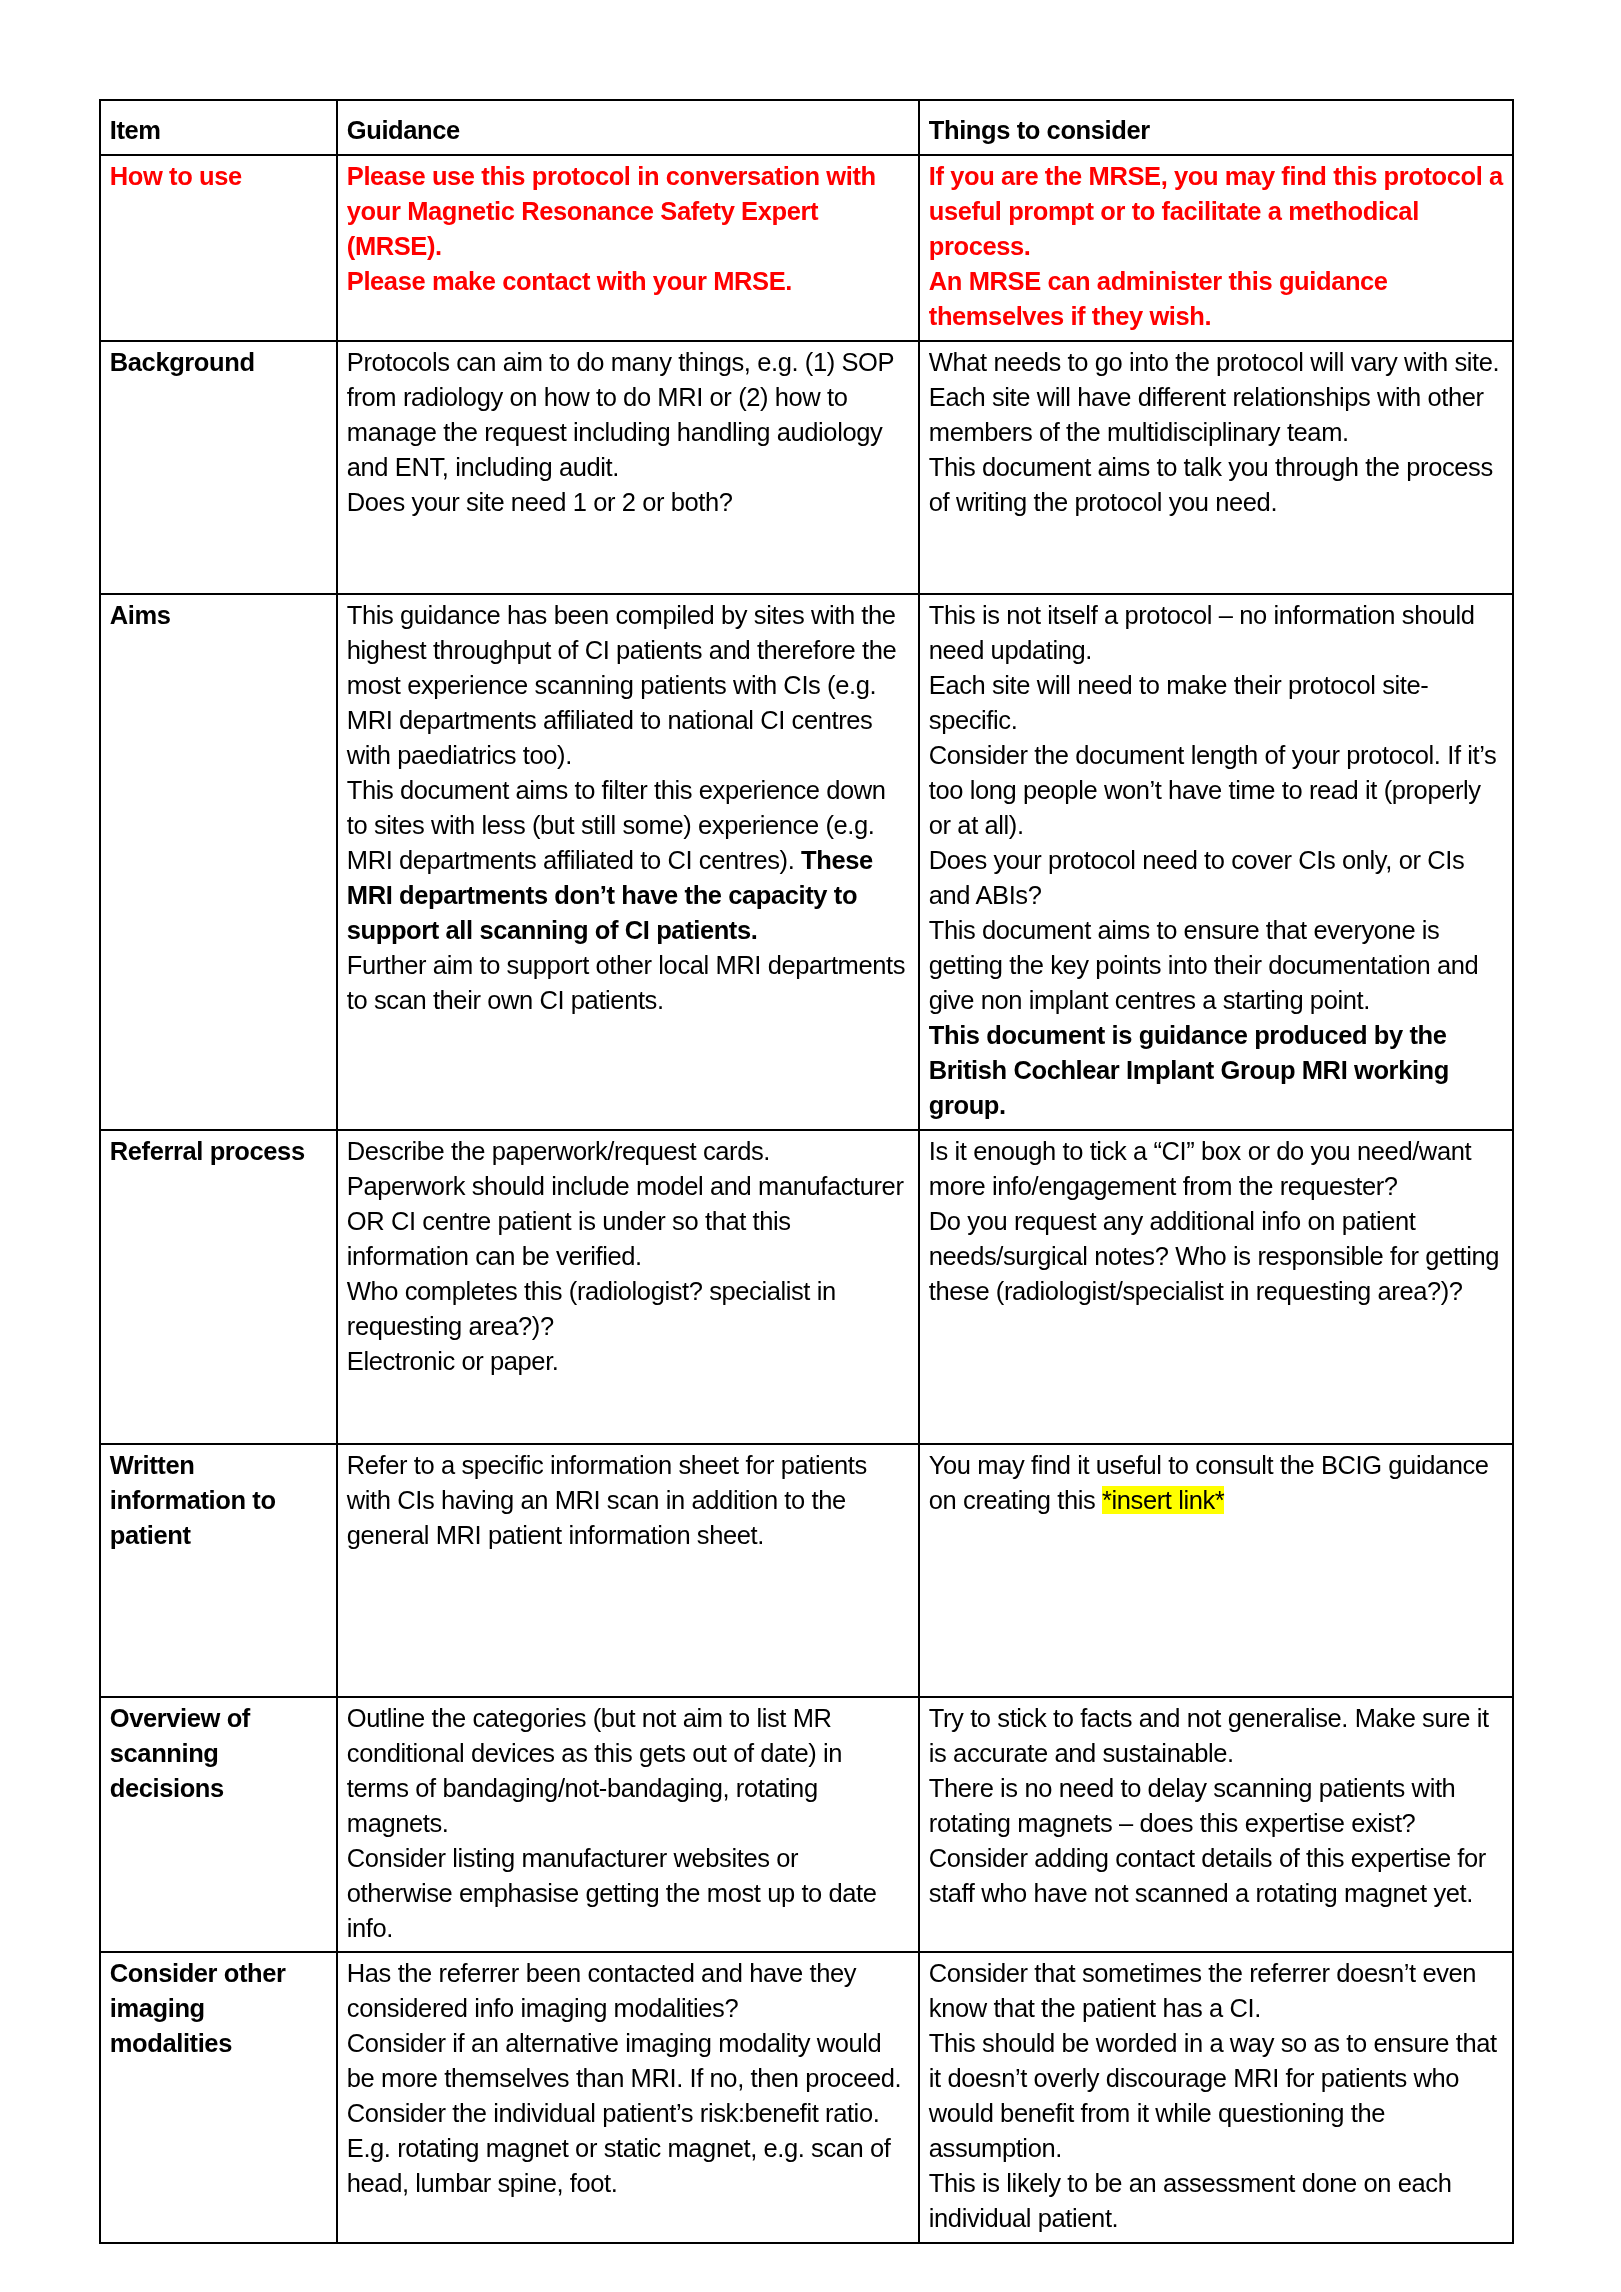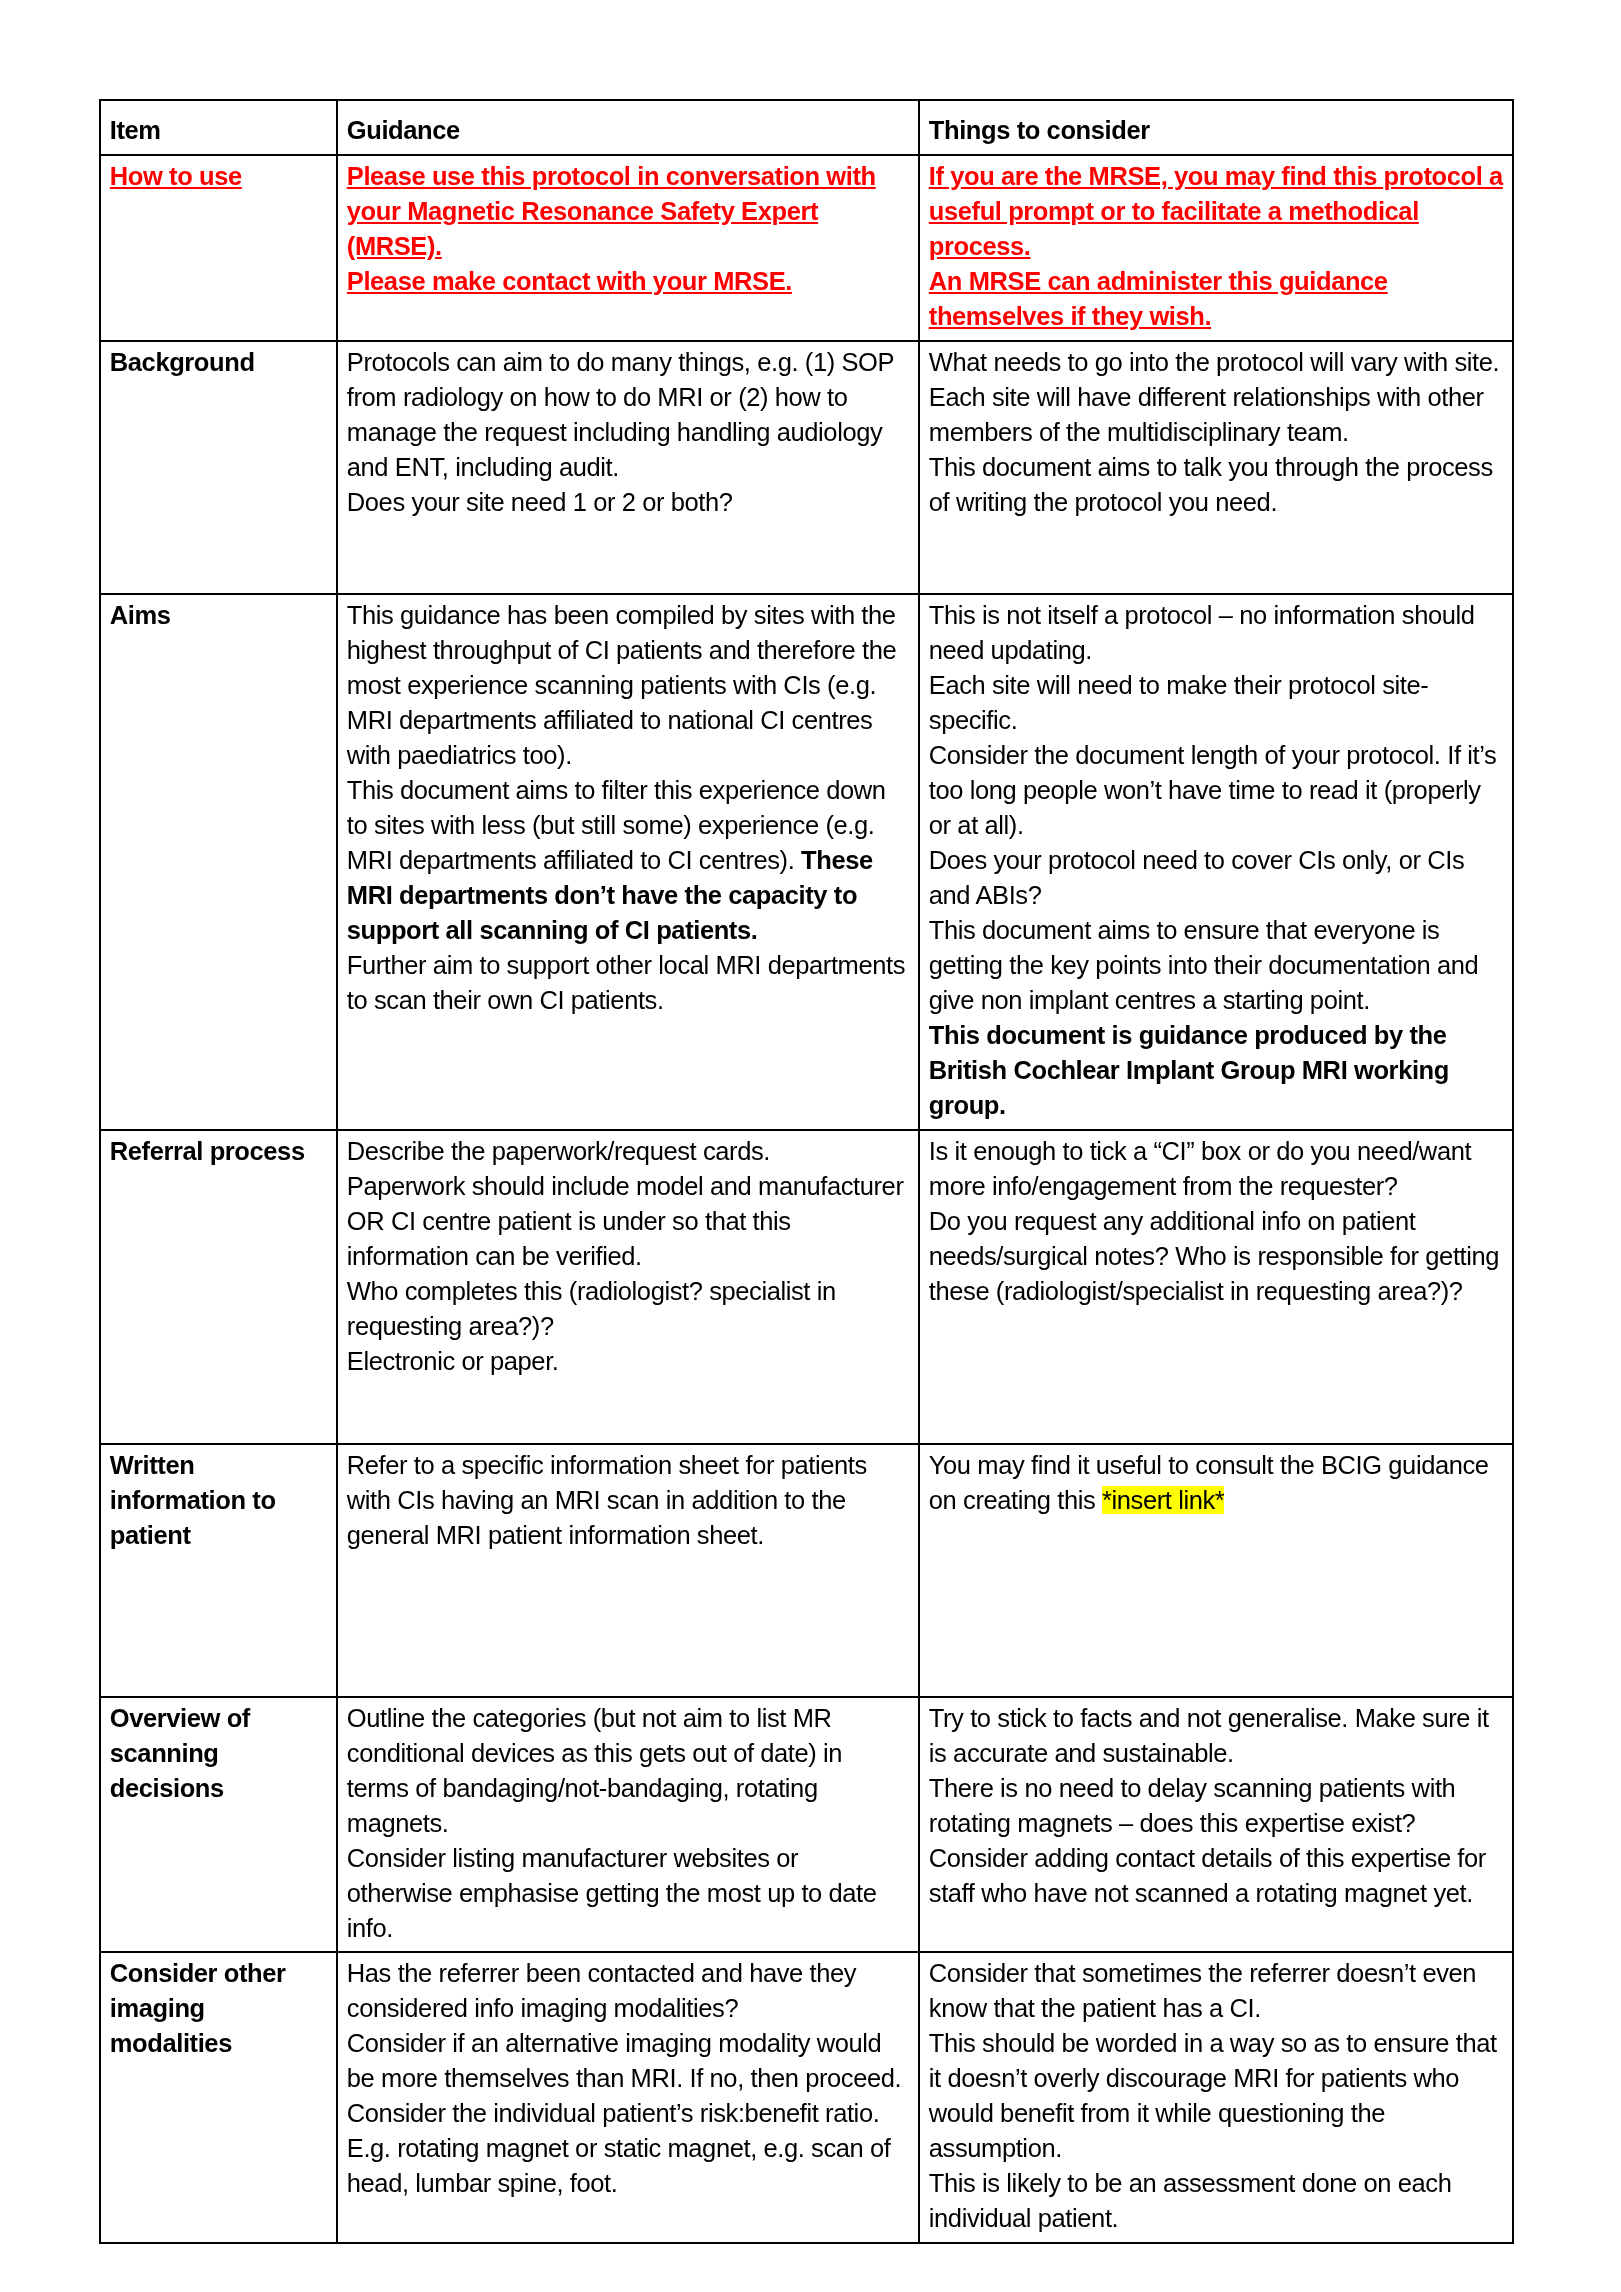--- a/index.html
+++ b/index.html
@@ -28,21 +28,21 @@
   .doc-table thead tr { height:38px; }
   .doc-table th { font-weight:bold; padding-top:12px; }
   .doc-table tbody tr:nth-child(1) { height:186px; }
   .doc-table tbody tr:nth-child(2) { height:253px; }
   .doc-table tbody tr:nth-child(3) { height:468px; }
   .doc-table tbody tr:nth-child(4) { height:314px; }
   .doc-table tbody tr:nth-child(5) { height:253px; }
   .doc-table tbody tr:nth-child(6) { height:161px; }
   .doc-table tbody tr:nth-child(7) { height:280px; }
   .item-cell { font-weight:bold; }
-  .red-row td { color:var(--red, #FF0000); font-weight:bold;text-decoration:underline; }
+  .red-row td { color:var(--red, #FF0000); font-weight:bold; }
   .para { margin:0; }
   .b { font-weight:bold; }
   .hl { background:var(--hl, #FFFF00); }
 </style>
 </head>
 <body>
 
 <div class="page">
   <table class="doc-table">
     <colgroup>

